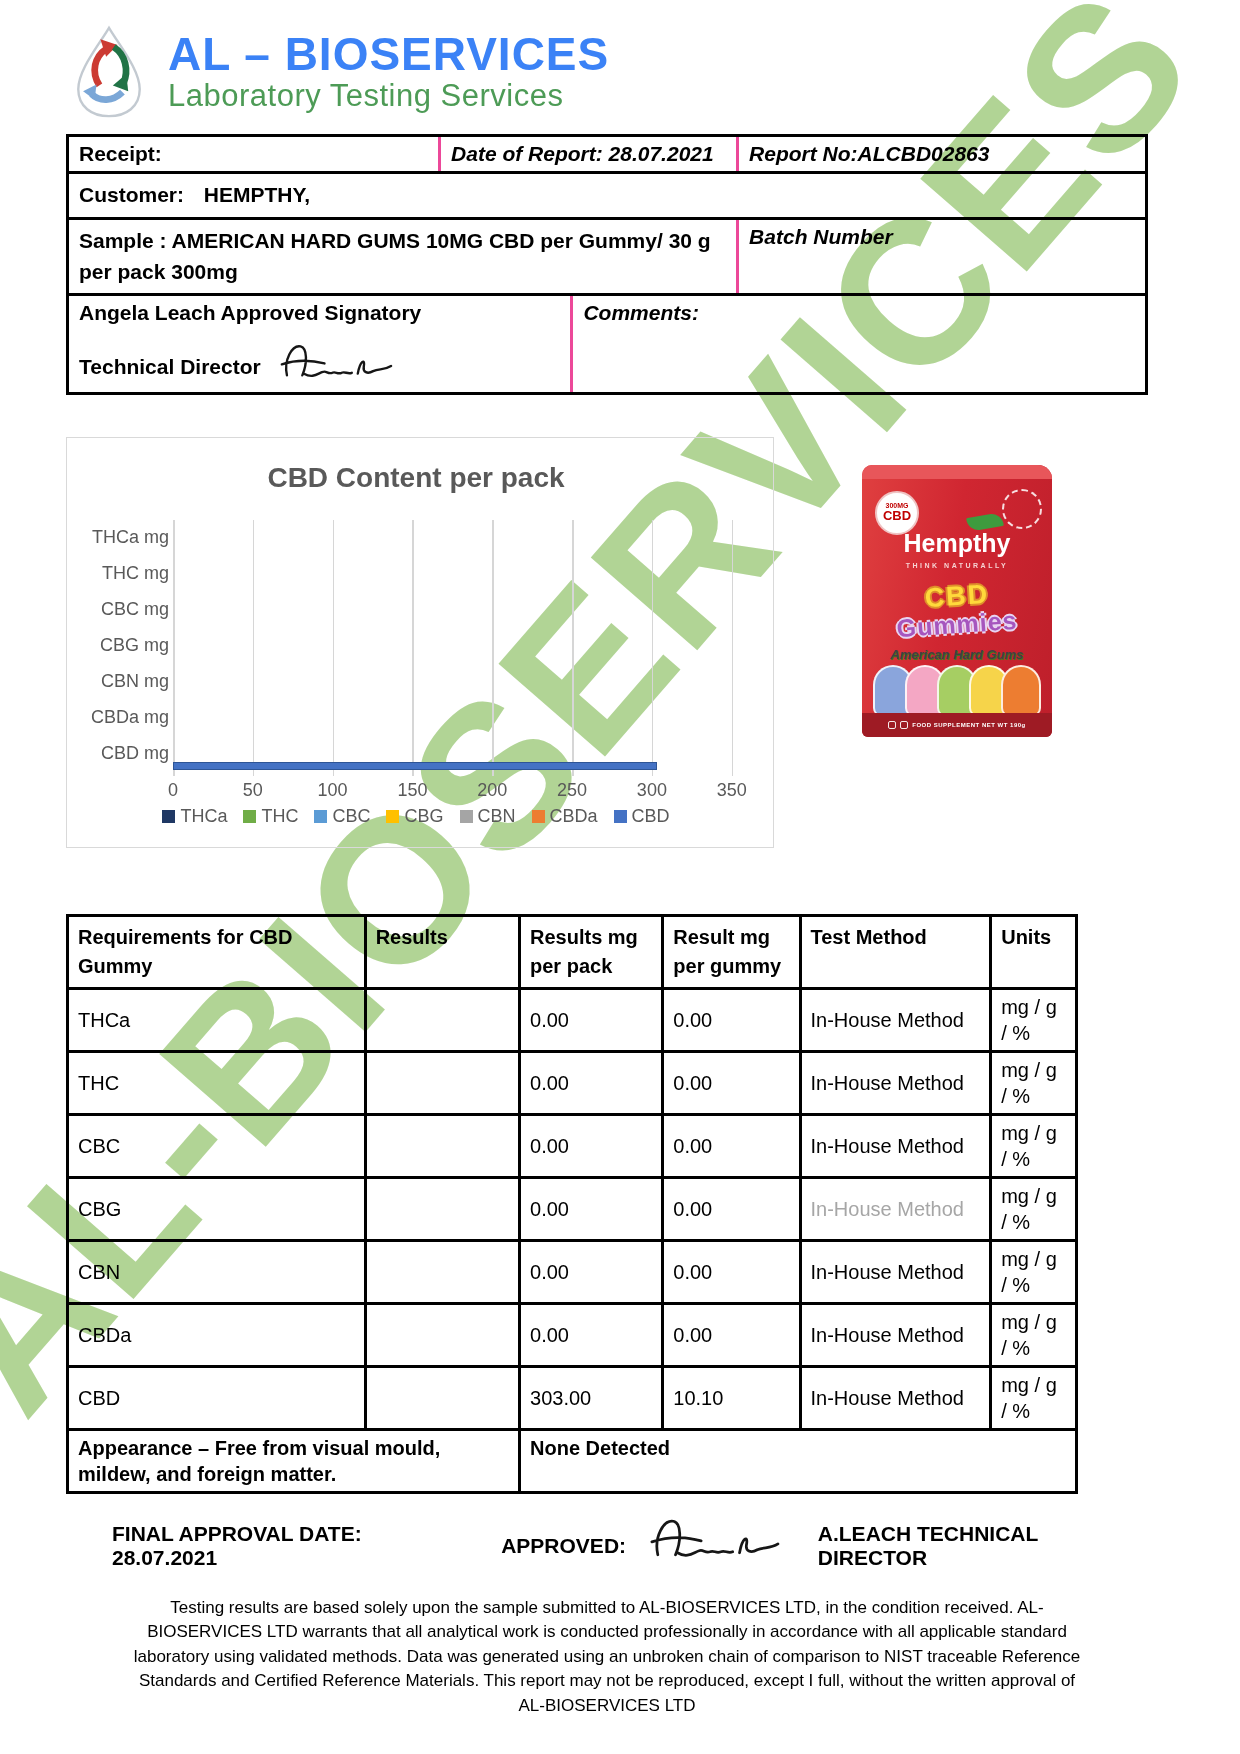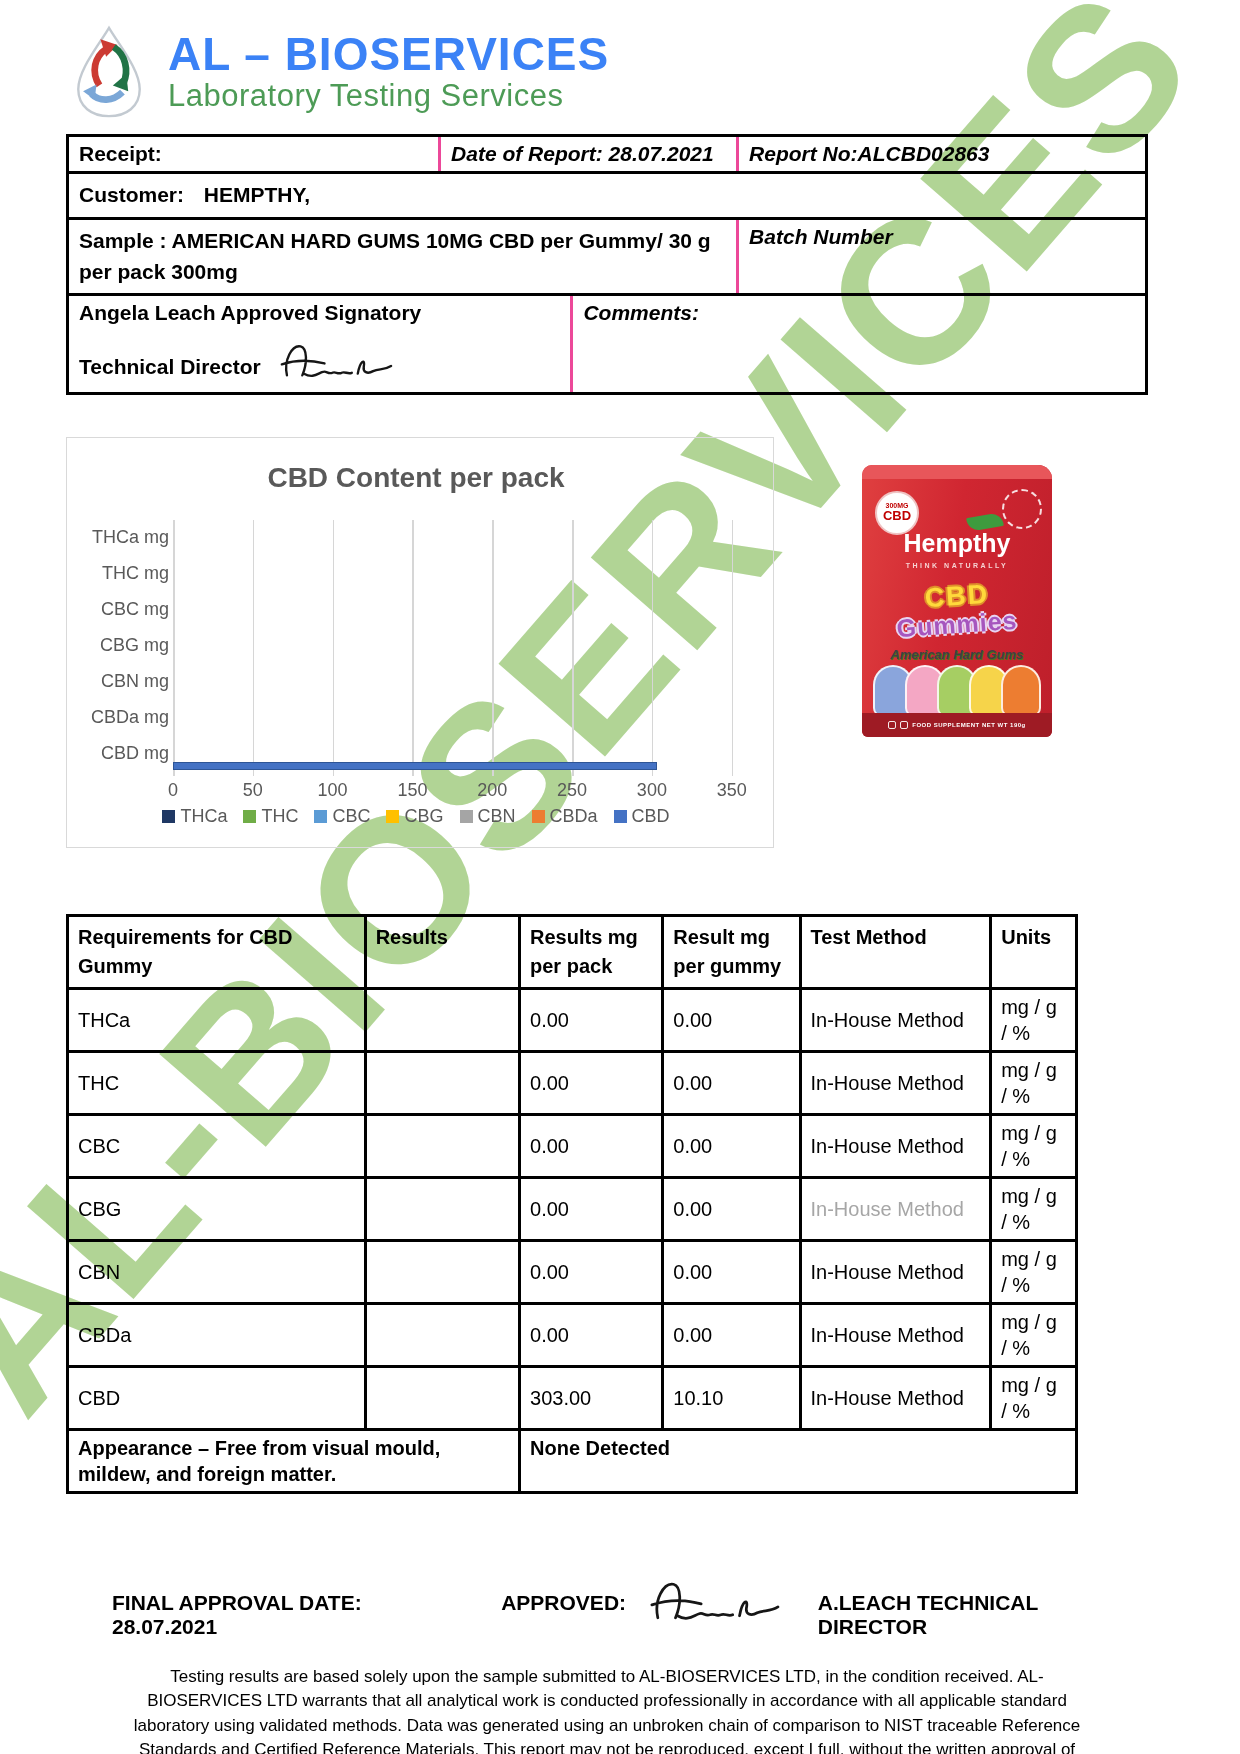--- a/index.html
+++ b/index.html
@@ -88,21 +88,21 @@
   
   table.results { border-collapse: collapse; width: 1012px; margin-top: 66px; font-size: 20px; }
   table.results, table.results th, table.results td { border: 3px solid #000; }
   table.results th { text-align: left; padding: 6px 9px; font-size: 20px; vertical-align: top; line-height: 1.45; }
   table.results td { padding: 4px 9px; line-height: 1.3; }
   td.muted { color: #A6A6A6; }
   .bold { font-weight: 700; }
   .appearance-label { font-weight: 700; line-height: 1.55; }
 
   
-  .approval { display: flex; margin-top: 97px; margin-left: 46px; font-size: 21px; font-weight: 700; }
+  .approval { display: flex; align-items: center; margin-top: 28px; margin-left: 46px; font-size: 21px; font-weight: 700; }
   .approval .ap-label { margin-left: 34px; }
   .sig-big { width: 150px; height: 54px; margin: -18px 26px 0 18px; }
   .disclaimer { width: 960px; margin: 26px auto 0; text-align: center; font-size: 17px; line-height: 1.45; }
 </style>
 </head>
 <body>
 
 <svg width="0" height="0" style="position:absolute" aria-hidden="true">
   <defs>
     <path id="sigpath" d="M14,44 C10,26 20,8 30,10 C38,12 38,30 32,44 M8,31 C30,24 46,27 58,30 M34,42 C44,48 50,42 56,40 C60,38 62,43 67,41 C71,39 73,43 78,41 C82,39 85,43 90,41 M97,42 C100,26 106,24 104,34 C103,40 108,43 115,39 C122,36 128,38 136,33" fill="none" stroke="#161616" stroke-width="2.8" stroke-linecap="round" stroke-linejoin="round"></path>

